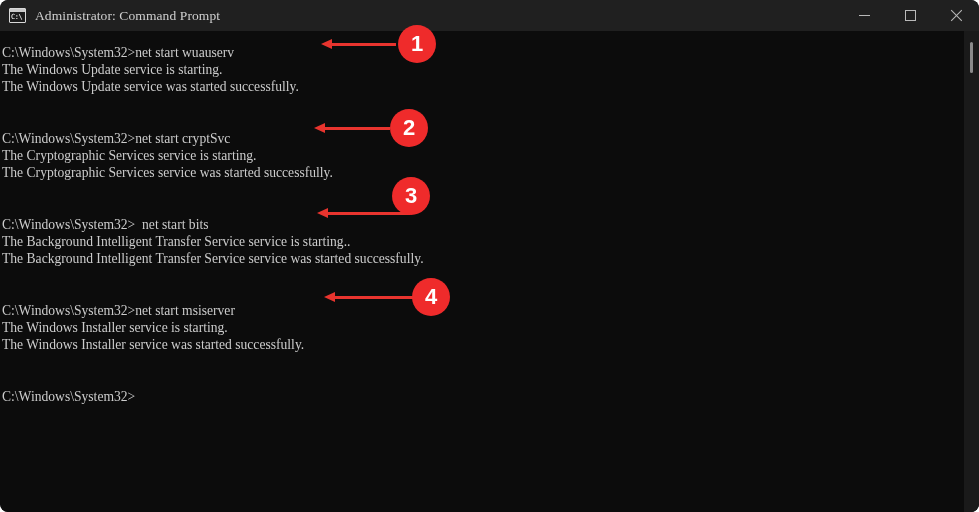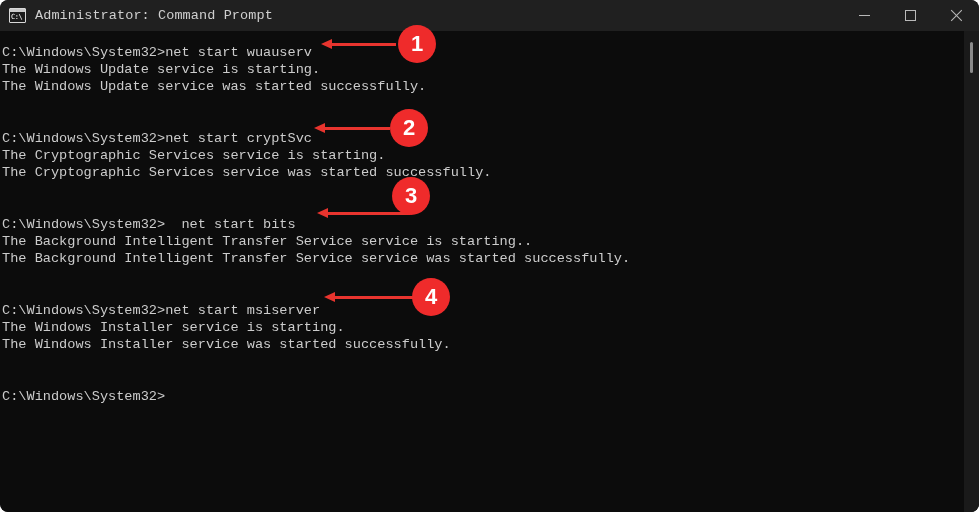--- a/index.html
+++ b/index.html
@@ -68,21 +68,21 @@
     width: 13px; height: 10px;
     color: #ffffff;
     font-family: "DejaVu Sans Mono", monospace;
     font-size: 7px;
     line-height: 10px;
     letter-spacing: -0.5px;
   }
   #title-text {
     color: #cfcfcf;
     font-size: 13.5px;
-    font-family: Liberation Mono, monospace;
+    font-family: Liberation Serif, serif;
     letter-spacing: 0.1px;
     white-space: nowrap;
   }
   .wbtn {
     position: absolute;
     top: 0;
     width: 46px;
     height: 31px;
     display: flex;
     align-items: center;
@@ -130,21 +130,21 @@
     border-bottom-left-radius: 8px;
     border-bottom-right-radius: 8px;
     overflow: hidden;
   }
   #console-text {
     position: absolute;
     left: 2px;
     top: 13px;
     margin: 0;
     color: #cccccc;
-    font-family: Liberation Mono, monospace;
+    font-family: Liberation Serif, serif;
     font-size: 13.6px;
     line-height: 17.2px;
     white-space: pre;
     letter-spacing: 0px;
   }
 
   
   #scrollbar-track {
     position: absolute;
     right: 0;

